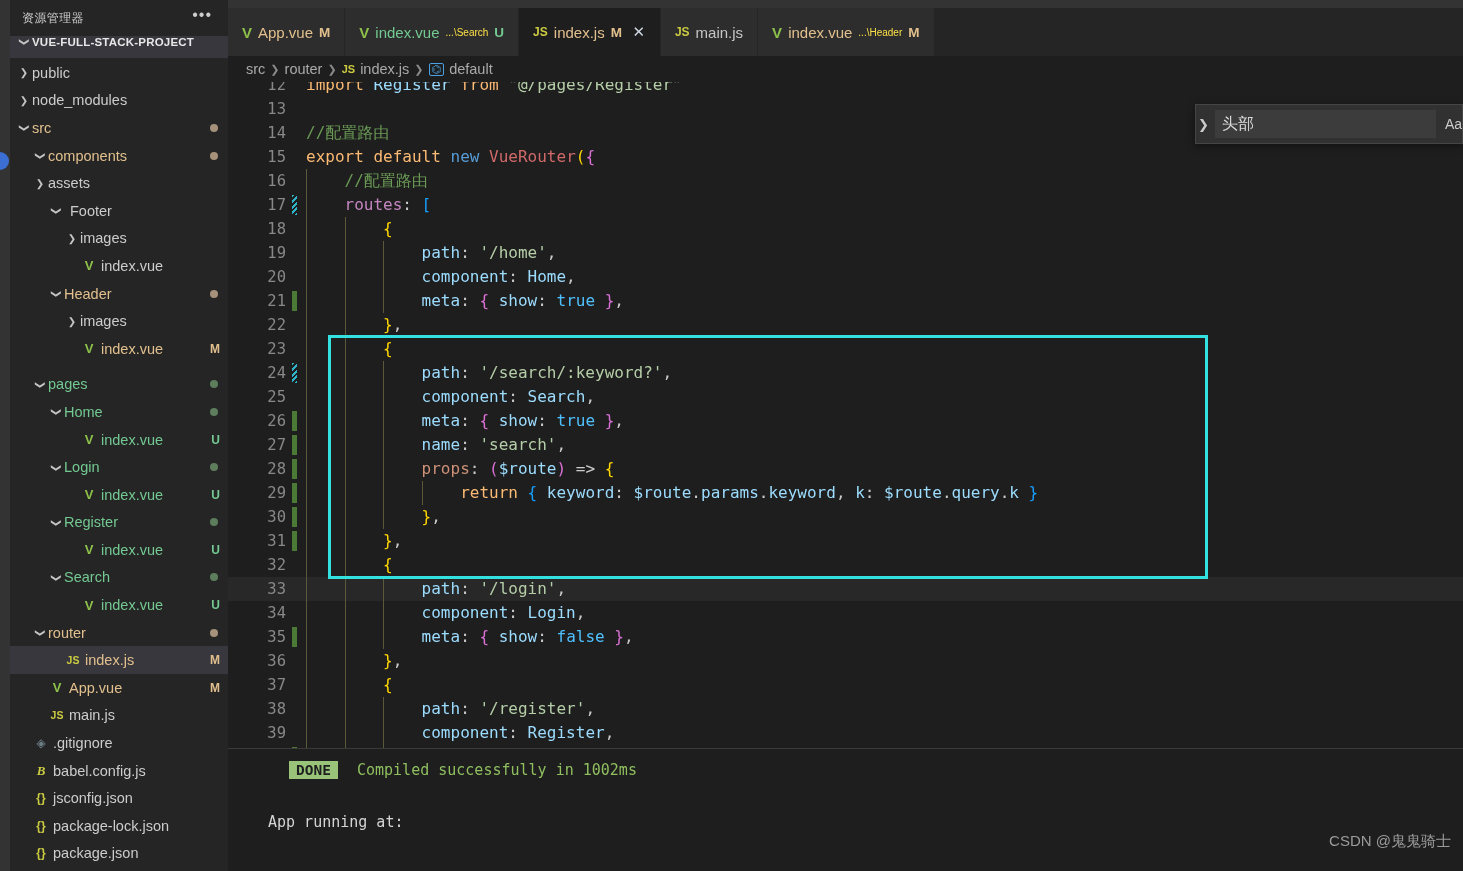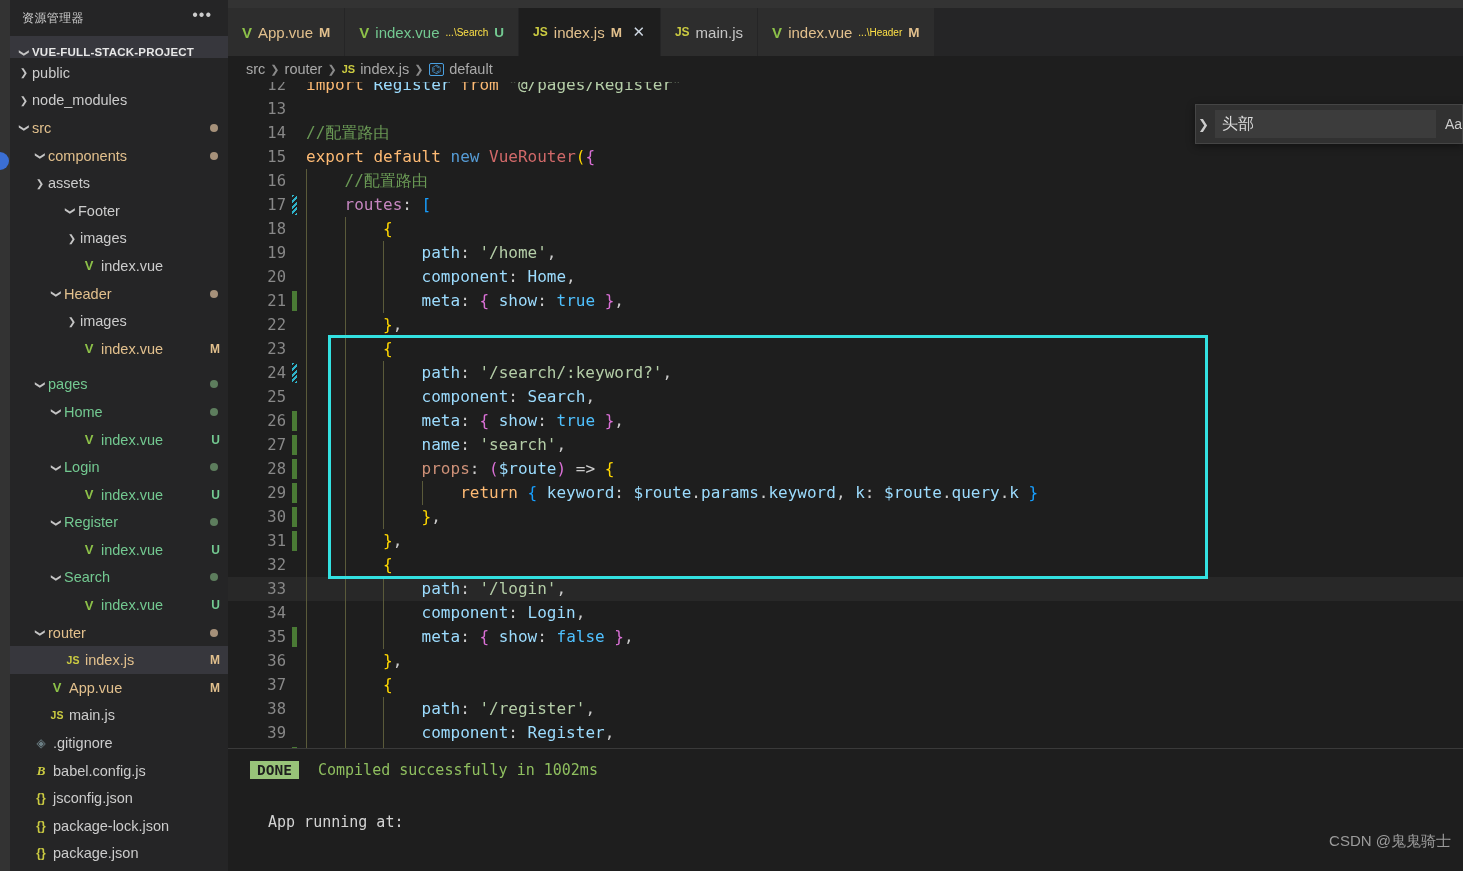--- a/index.html
+++ b/index.html
@@ -32,21 +32,21 @@
     padding: 0 14px 0 12px; color: #bbbbbb;
     font-size: 11.5px; letter-spacing: .4px;
     justify-content: space-between;
   }
   .sidebar-header .title { font-size: 12px; color: #cccccc; }
   .sidebar-header .more {
     color: #cccccc; font-size: 16px; line-height: 8px;
     letter-spacing: 1px; cursor: pointer; padding: 0 2px 6px 2px;
   }
   .root-row {
-    height: 22px; display: flex; align-items: flex-end;
+    height: 22px; display: flex; align-items: flex-start;
     background: #37373d; color: #e7e7e7;
     font-size: 11.5px; font-weight: bold; letter-spacing: .2px;
     padding-left: 6px;
   }
   .tree { flex: 1 1 auto; overflow: hidden; padding-top: 1px; }
   .row {
     height: 27.6px; display: flex; align-items: center;
     font-size: 14.5px; color: #cccccc; position: relative;
     white-space: nowrap; cursor: pointer;
   }
@@ -218,21 +218,21 @@
     content: ""; position: absolute; left: 0; right: 0; bottom: 0;
     height: 1.5px; background: #e7e7e7;
   }
   .term-body {
     padding: 8px 0 0 22px;
     font-family: "DejaVu Sans Mono", "Liberation Mono", monospace;
     font-size: 15px; line-height: 26px;
   }
   .done-badge {
     background: #98c379; color: #1e1e1e; font-weight: bold;
-    padding: 1px 7px; font-size: 14.5px;
+    padding: 1px 7px; font-size: 14.5px; margin-left: 39px;
   }
   .term-green { color: #8fbf5f; }
   .term-white { color: #d4d4d4; }
 
   .watermark {
     position: absolute; right: 12px; bottom: 20px;
     color: #9b9b9b; font-size: 15px;
     font-family: "Liberation Sans", sans-serif;
   }
 </style>
@@ -270,21 +270,21 @@
         </div>
         <div class="row" style="padding-left: 22px;">
           <span class="chev down"></span>
           <span class="rlabel t-mod">components</span>
           <span class="dot d-mod"></span>
         </div>
         <div class="row" style="padding-left: 22px;">
           <span class="chev right"></span>
           <span class="rlabel t-def">assets</span>
         </div>
-        <div class="row" style="padding-left: 52px;">
+        <div class="row" style="padding-left: 38px; gap: 6px;">
           <span class="chev down"></span>
           <span class="rlabel t-def">Footer</span>
         </div>
         <div class="row" style="padding-left: 54px;">
           <span class="chev right"></span>
           <span class="rlabel t-def">images</span>
         </div>
         <div class="row" style="padding-left: 54px;">
           <span class="chev none"></span>
           <span class="ficon vue">V</span>

